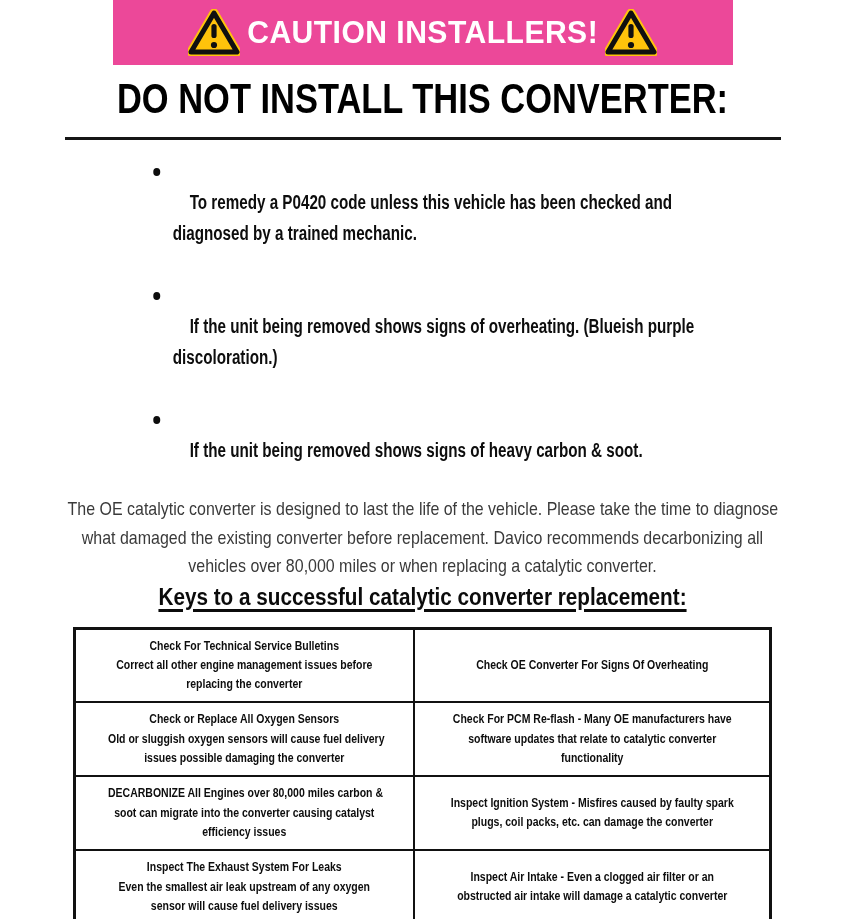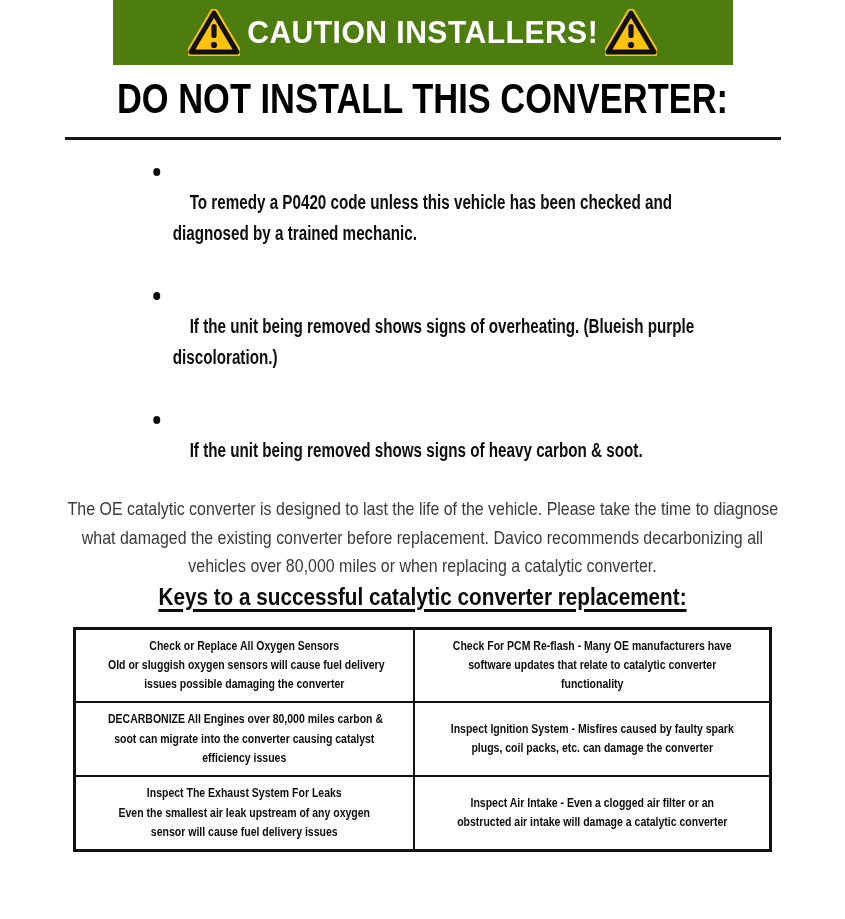--- a/index.html
+++ b/index.html
@@ -72,21 +72,21 @@
   .cell-text {
     display:block; width:100%;
     font-size:12.5px; font-weight:700; color:#0d0d0d;
     line-height:1.55; white-space:pre; text-align:center;
     transform:scaleX(0.84);
   }
 </style>
 </head>
 <body>
 
-<header class="banner" style="background: #4d7c0f;">
+<header class="banner" style="background: #ec4899;">
   <svg class="warning-triangle" width="52" height="47" viewBox="0 0 52 47" aria-hidden="true">
     <path d="M26 4 L49 43 L3 43 Z" fill="none" stroke="#FFC30B" stroke-width="9" stroke-linejoin="round"></path>
     <path d="M26 4 L49 43 L3 43 Z" fill="#FFC30B" stroke="#101010" stroke-width="5" stroke-linejoin="round"></path>
     <rect x="23.4" y="15" width="5.2" height="14" rx="2.6" fill="#101010"></rect>
     <circle cx="26" cy="36" r="3.1" fill="#101010"></circle>
   </svg>
   <h1 class="banner-title">CAUTION INSTALLERS!</h1>
   <svg class="warning-triangle" width="52" height="47" viewBox="0 0 52 47" aria-hidden="true">
     <path d="M26 4 L49 43 L3 43 Z" fill="none" stroke="#FFC30B" stroke-width="9" stroke-linejoin="round"></path>
     <path d="M26 4 L49 43 L3 43 Z" fill="#FFC30B" stroke="#101010" stroke-width="5" stroke-linejoin="round"></path>
@@ -120,20 +120,30 @@
 <h3 class="keys-heading">Keys to a successful catalytic converter replacement:</h3>
 
 <table class="tips-table">
   <colgroup>
       <col style="width:339px">
       <col style="width:357px">
     </colgroup>
   <tbody>
     <tr>
       <td>
+          <span class="cell-text">Check For Technical Service Bulletins
+Correct all other engine management issues before
+replacing the converter</span>
+        </td>
+      <td>
+          <span class="cell-text">Check OE Converter For Signs Of Overheating</span>
+        </td>
+    </tr>
+    <tr>
+      <td>
           <span class="cell-text">Check or Replace All Oxygen Sensors
 Old or sluggish oxygen sensors will cause fuel delivery
 issues possible damaging the converter</span>
         </td>
       <td>
           <span class="cell-text">Check For PCM Re-flash - Many OE manufacturers have
 software updates that relate to catalytic converter
 functionality</span>
         </td>
     </tr>

